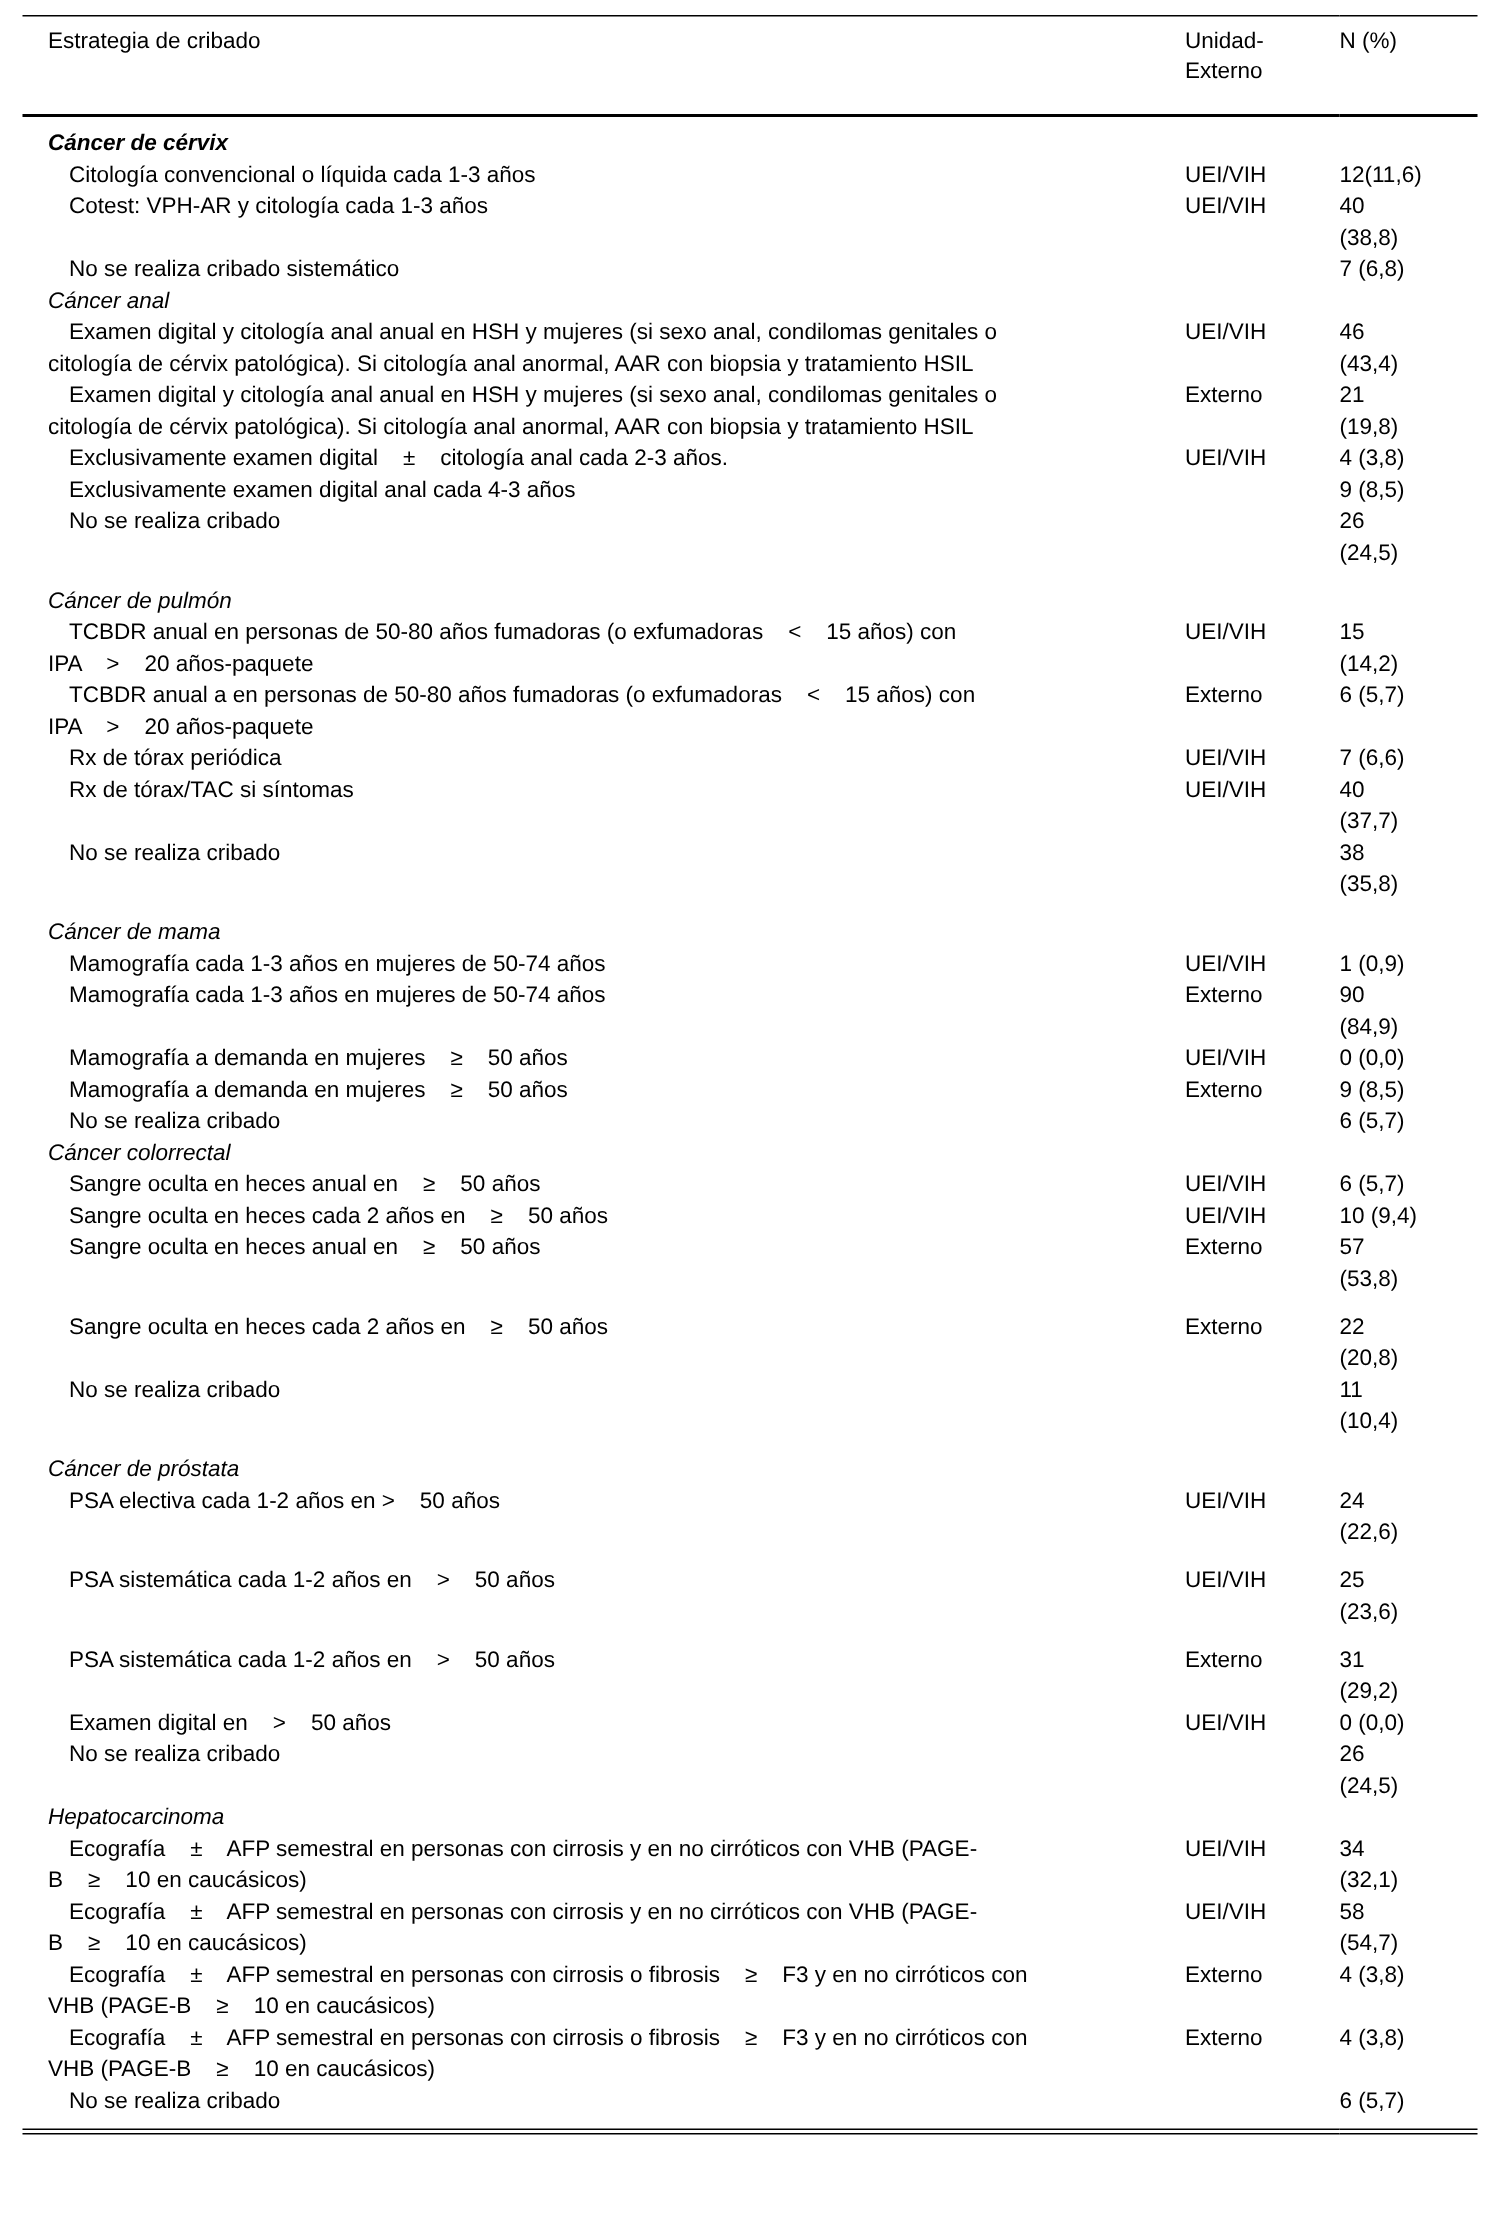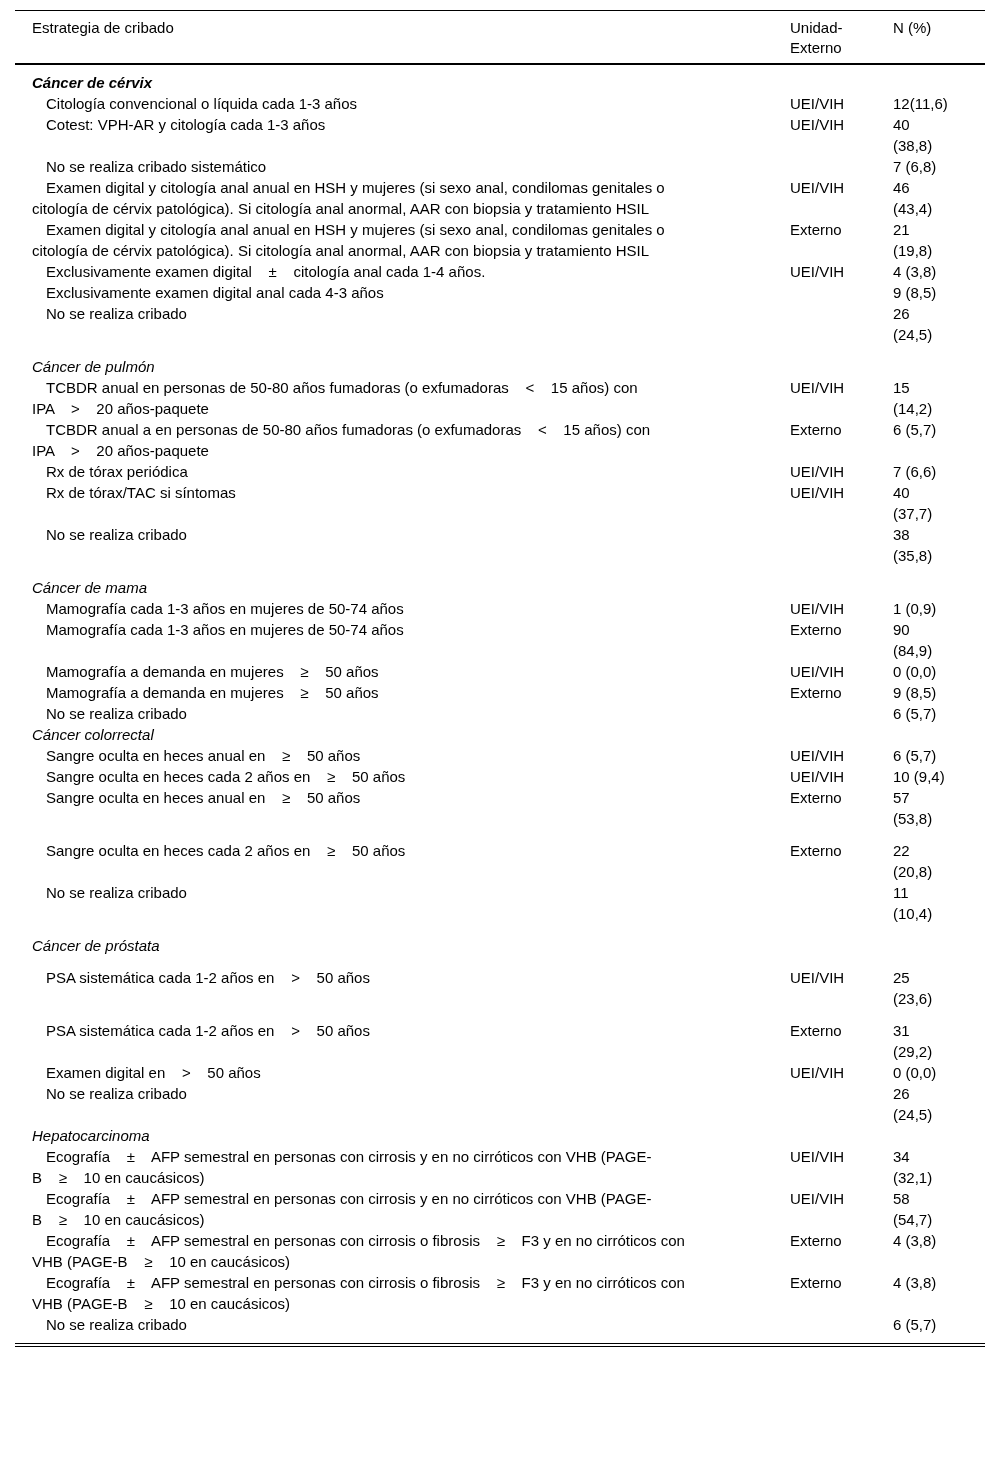--- a/index.html
+++ b/index.html
@@ -30,21 +30,21 @@
   col.c-strategy { width: 775px; }
   col.c-unit     { width: 103px; }
   col.c-n        { width: 92px;  }
 
   thead th {
     font-weight: normal;
     text-align: left;
     vertical-align: top;
     font-size: 15px;
     line-height: 20px;
-    padding: 7px 0 5px 0;
+    padding: 7px 0 18px 0;
     border-bottom: 2px solid #000;
     white-space: pre-wrap;
   }
   thead th.strategy-h { padding-left: 17px; }
 
   td {
     vertical-align: top;
     padding: 0;
     line-height: 21px;
     white-space: pre-wrap;
@@ -93,35 +93,38 @@
           <td class="unit">UEI/VIH</td>
           <td class="n">40
 (38,8)</td>
         </tr>
         <tr>
           <td class="strategy">No se realiza cribado sistemático</td>
           <td class="unit"></td>
           <td class="n">7 (6,8)</td>
         </tr>
         <tr>
+          <td colspan="3" class="section-title">Cáncer anal</td>
+        </tr>
+        <tr>
           <td class="strategy">Examen digital y citología anal anual en HSH y mujeres (si sexo anal, condilomas genitales o
 citología de cérvix patológica). Si citología anal anormal, AAR con biopsia y tratamiento HSIL</td>
           <td class="unit">UEI/VIH</td>
           <td class="n">46
 (43,4)</td>
         </tr>
         <tr>
           <td class="strategy">Examen digital y citología anal anual en HSH y mujeres (si sexo anal, condilomas genitales o
 citología de cérvix patológica). Si citología anal anormal, AAR con biopsia y tratamiento HSIL</td>
           <td class="unit">Externo</td>
           <td class="n">21
 (19,8)</td>
         </tr>
         <tr>
-          <td class="strategy">Exclusivamente examen digital    ±    citología anal cada 1-4 años.</td>
+          <td class="strategy">Exclusivamente examen digital    ±    citología anal cada 2-3 años.</td>
           <td class="unit">UEI/VIH</td>
           <td class="n">4 (3,8)</td>
         </tr>
         <tr>
           <td class="strategy">Exclusivamente examen digital anal cada 4-3 años</td>
           <td class="unit"></td>
           <td class="n">9 (8,5)</td>
         </tr>
         <tr>
           <td class="strategy">No se realiza cribado</td>
@@ -217,20 +220,26 @@
 (20,8)</td>
         </tr>
         <tr>
           <td class="strategy">No se realiza cribado</td>
           <td class="unit"></td>
           <td class="n">11
 (10,4)</td>
         </tr>
         <tr class="gap-above">
           <td colspan="3" class="section-title">Cáncer de próstata</td>
+        </tr>
+        <tr>
+          <td class="strategy">PSA electiva cada 1-2 años en &gt;    50 años</td>
+          <td class="unit">UEI/VIH</td>
+          <td class="n">24
+(22,6)</td>
         </tr>
         <tr class="gap-above">
           <td class="strategy">PSA sistemática cada 1-2 años en    &gt;    50 años</td>
           <td class="unit">UEI/VIH</td>
           <td class="n">25
 (23,6)</td>
         </tr>
         <tr class="gap-above">
           <td class="strategy">PSA sistemática cada 1-2 años en    &gt;    50 años</td>
           <td class="unit">Externo</td>

